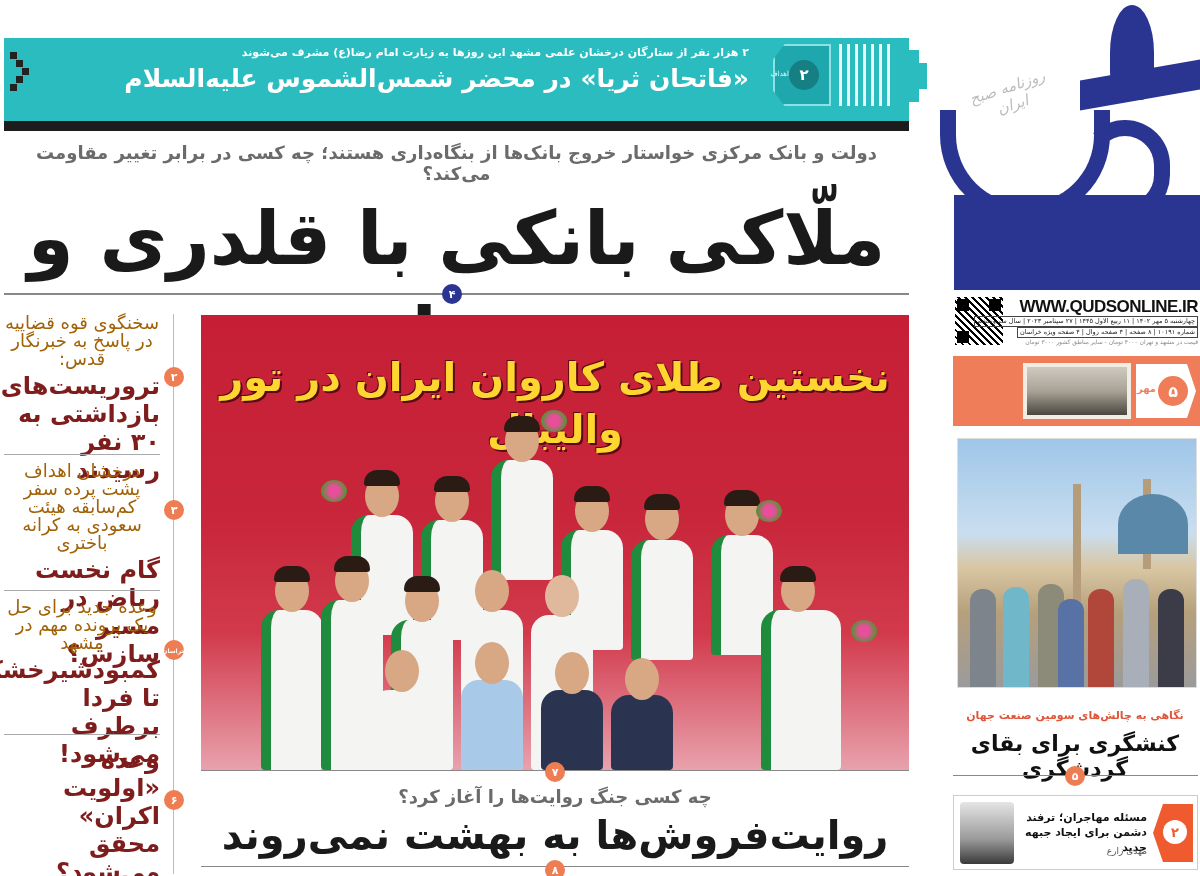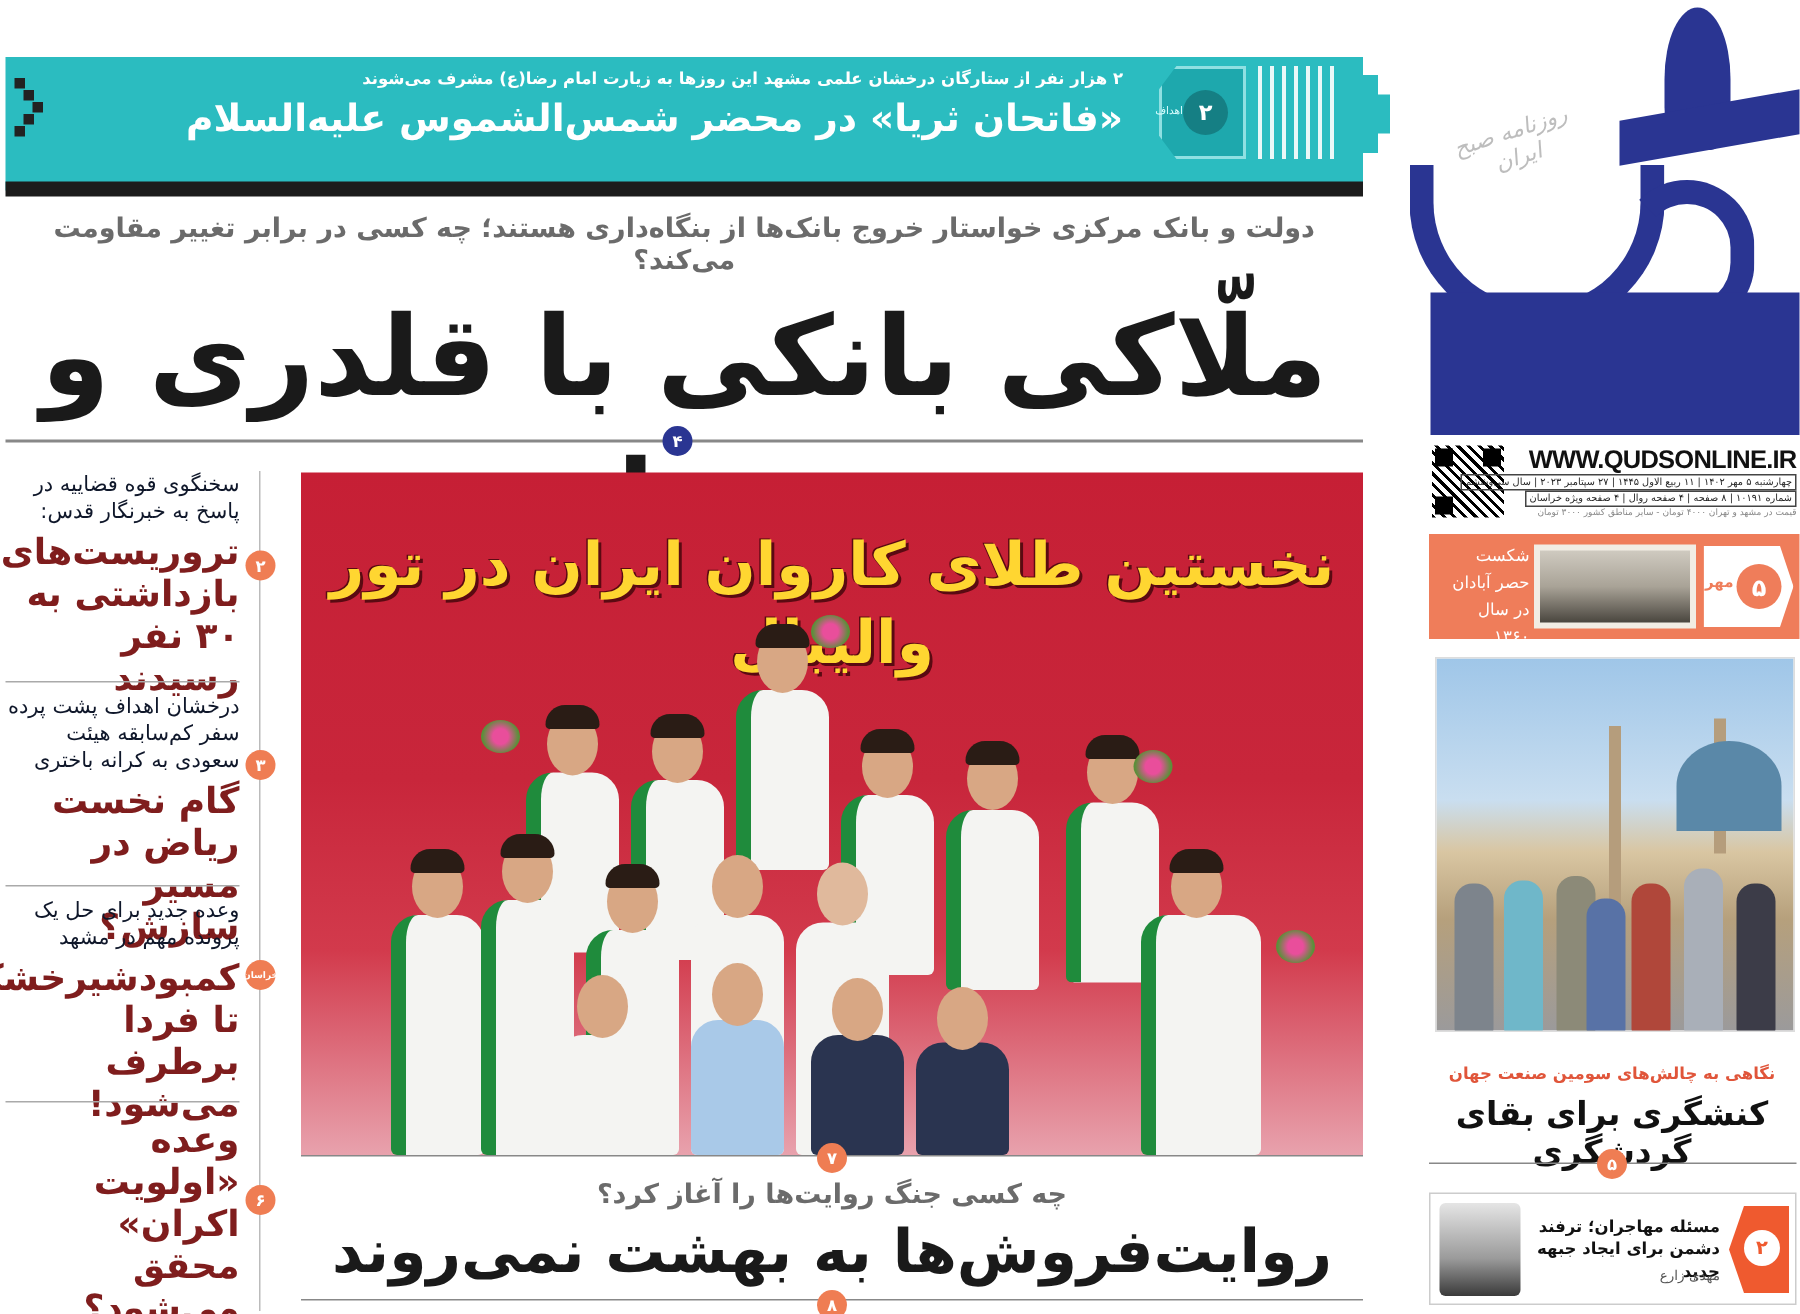--- a/index.html
+++ b/index.html
@@ -71,21 +71,21 @@
     width: 20px; height: 20px; border-radius: 50%; color: #fff; font-size: 11px; font-weight: bold;
     display: flex; align-items: center; justify-content: center;
   }
   .dot-blue { background: #2a3592; }
   .dot-orange { background: #ef7d53; }
 
   
   .left-col { left: 4px; top: 312px; width: 156px; }
   .vrule { left: 173px; top: 314px; width: 1px; height: 560px; background: #bbb; }
   .story { position: absolute; left: 0; width: 156px; text-align: right; }
-  .story .kick { font-size: 14px; color: #0f172a; line-height: 18px; }
+  .story .kick { font-size: 18px; color: #a16207; line-height: 18px; text-align: center; }
   .story .head { font-size: 24px; font-weight: bold; color: #7f1d1d; line-height: 28px; margin-top: 4px; }
   .story .sep { position: absolute; left: 0; width: 156px; height: 1px; background: #aaa; }
   .left-dot { position: absolute; left: 164px; }
 
   
   .photo-box {
     left: 201px; top: 315px; width: 708px; height: 455px;
     background: linear-gradient(180deg, #c61f35 0%, #c8263b 45%, #d23a4c 70%, #e8a2ad 100%);
     overflow: hidden;
   }
@@ -384,25 +384,20 @@
   <div class="price-line">قیمت در مشهد و تهران ۴۰۰۰ تومان - سایر مناطق کشور ۳۰۰۰ تومان</div>
 </div>
 
 <div class="abs anniv">
   <div class="anniv-hex"></div>
   <div class="anniv-circle">۵</div>
   <div class="anniv-month">مهر</div>
   <div class="anniv-photo">
       <div class="img"></div>
     </div>
-  <div class="anniv-text">
-    <div>شکست</div>
-    <div>حصر آبادان</div>
-    <div>در سال ۱۳۶۰</div>
-  </div>
 </div>
 
 <div class="abs tour-photo">
   <div class="minaret" style="left:115px; top:45px; height:120px;"></div>
   <div class="minaret" style="left:185px; top:40px; height:90px;"></div>
   <div class="dome"></div>
   <div class="tourist" style="left:12px; top:150px; height:100px; background:#7d848c;"></div>
   <div class="tourist" style="left:45px; top:148px; height:102px; background:#6fb7c9;"></div>
   <div class="tourist" style="left:80px; top:145px; height:105px; background:#8c8a78;"></div>
   <div class="tourist" style="left:100px; top:160px; height:90px; background:#5872a6;"></div>

